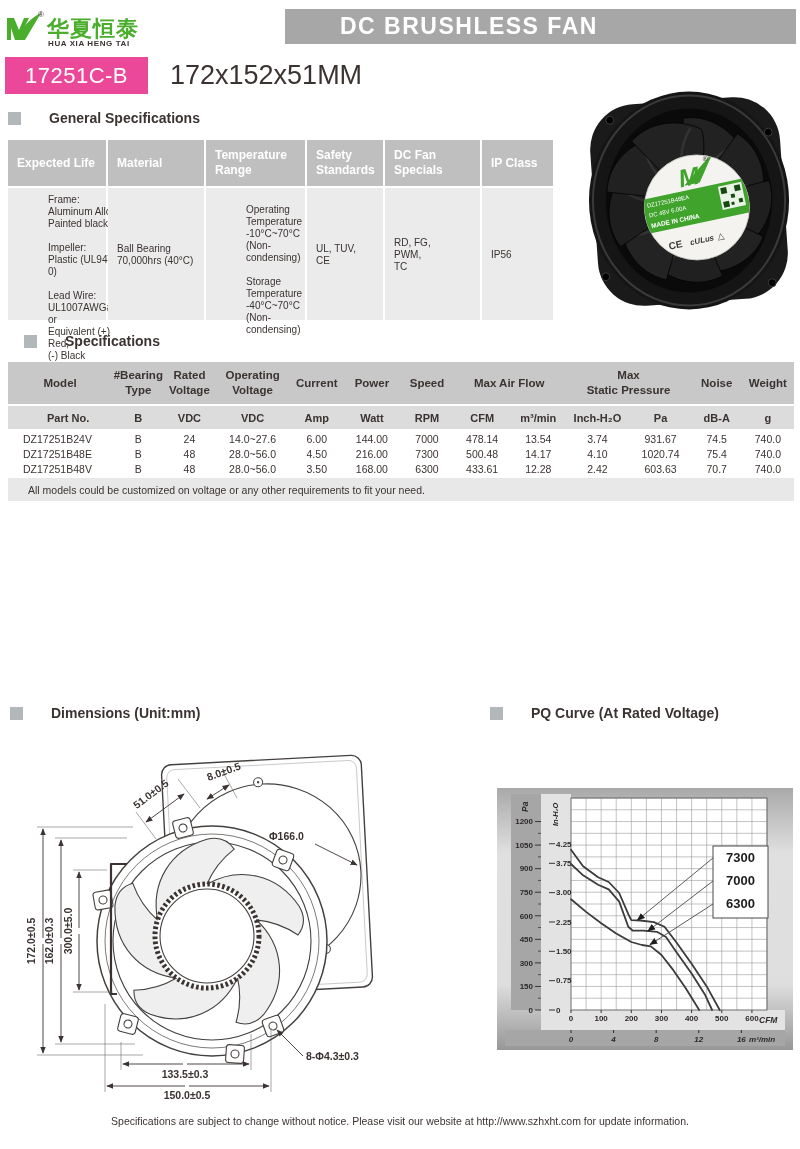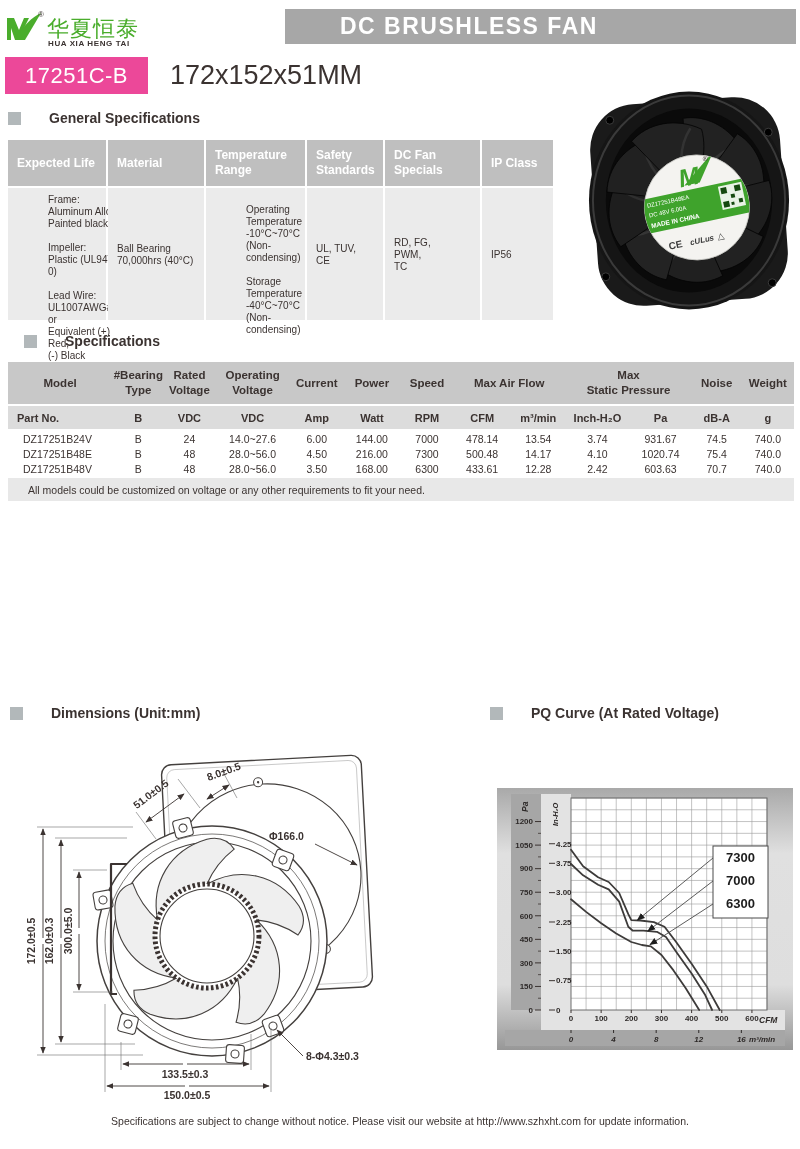--- a/index.html
+++ b/index.html
@@ -1,21 +1,21 @@
 <!DOCTYPE html>
 <html><head>
 <meta charset="utf-8">
 <style>
   html,body{margin:0;padding:0;background:#fff;}
   body{font-family:"Liberation Sans",sans-serif;color:#3b3331;}
   .page{position:relative;width:800px;height:1149px;background:#fff;overflow:hidden;}
 
   
   .logo{position:absolute;left:5px;top:8px;width:270px;height:48px;}
-  .logo .cn{position:absolute;left:42px;top:6px;font-size:22px;font-weight:normal;color:#4aad2c;letter-spacing:1px;}
+  .logo .cn{position:absolute;left:42px;top:6px;font-size:22px;font-weight:bold;color:#4aad2c;letter-spacing:1px;}
   .logo .en{position:absolute;left:43px;top:31px;font-size:8px;font-weight:bold;color:#3b3331;letter-spacing:.6px;}
   .banner{position:absolute;left:285px;top:9px;width:511px;height:35px;background:#a7a7a7;color:#fff;
           font-size:23px;font-weight:bold;letter-spacing:1.5px;line-height:35px;padding-left:55px;box-sizing:border-box;}
   .model-box{position:absolute;left:5px;top:57px;width:143px;height:37px;background:#ec4899;color:#fff;
           font-size:22px;letter-spacing:.5px;text-align:center;line-height:37px;}
   .size-label{position:absolute;left:170px;top:57px;font-size:27px;line-height:37px;color:#3b3331;}
 
   
   .section{position:absolute;display:flex;align-items:center;gap:28px;}
   .bullet{width:13px;height:13px;background:#b2b8ba;flex:0 0 auto;}
@@ -32,21 +32,21 @@
   .gtable .c.mid{align-items:center;}
 
   
   .stable{position:absolute;left:8px;top:362px;width:786px;border-collapse:collapse;table-layout:fixed;}
   .stable th,.stable td{padding:0;font-weight:normal;}
   .stable .gh td{background:#c8c8c8;font-size:11.5px;font-weight:bold;text-align:center;height:42px;
           vertical-align:middle;white-space:pre-line;line-height:1.3;}
   .stable .uh td{background:#dcdcdc;font-size:11px;font-weight:bold;text-align:center;height:23px;vertical-align:middle;}
   .stable .dr td{background:#fff;font-size:10.5px;text-align:center;height:15px;vertical-align:middle;}
   .stable .dr td:first-child, .stable .uh td:first-child{text-align:left;padding-left:15px;}
-  .stable .uh td:first-child{padding-left:9px;}
+  .stable .uh td:first-child{text-align:center;padding-left:16px;}
   .stable .gap td{height:2px;background:#fff;}
   .stable .note td{background:#e8e8e8;font-size:10.5px;text-align:left;padding:5px 0 5px 20px;height:13px;}
 
   .footer{position:absolute;left:0;top:1115px;width:100%;text-align:center;font-size:10.5px;color:#3b3331;}
 
   svg text{font-family:"Liberation Sans",sans-serif;}
 </style>
 </head>
 <body>
 

